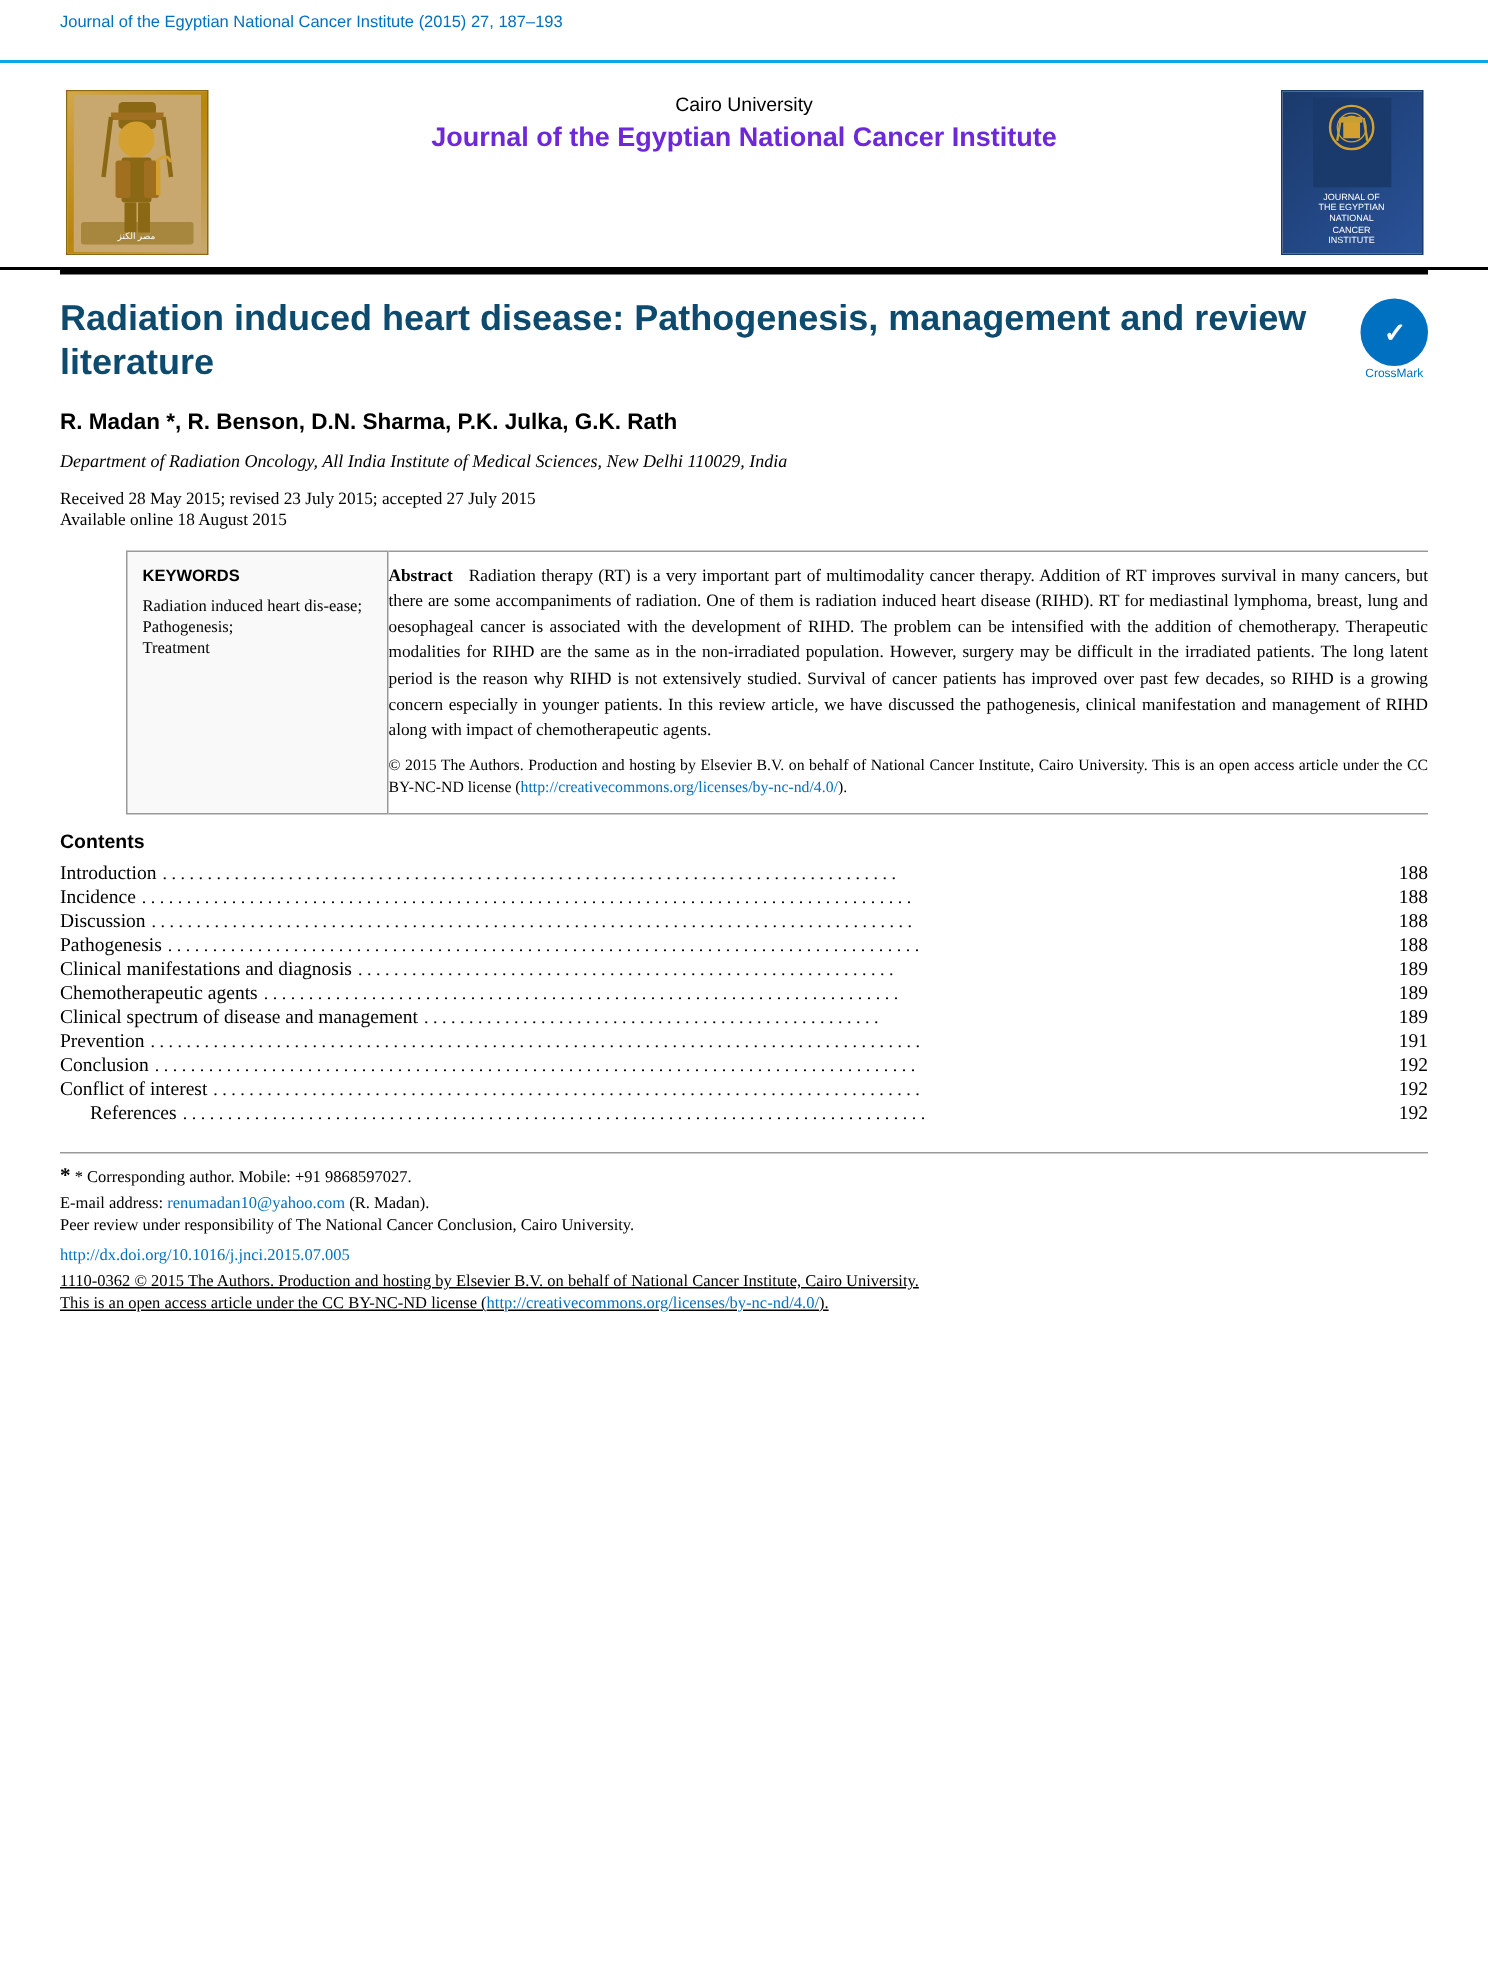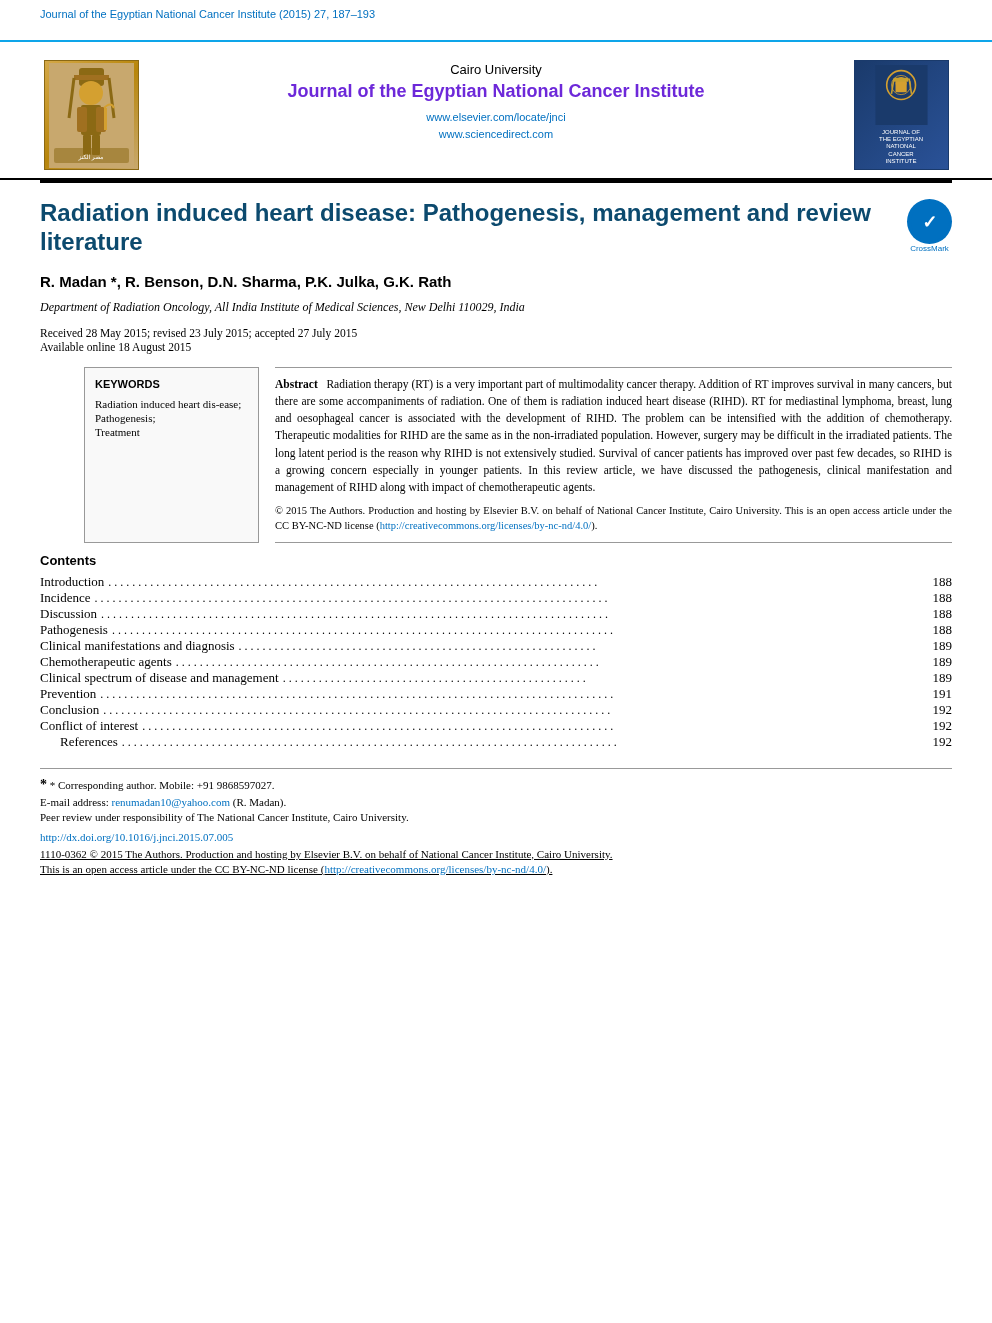--- a/index.html
+++ b/index.html
@@ -169,21 +169,20 @@
       font-size: 11.5px;
       color: #000;
       margin-bottom: 2px;
     }
     .dates-section {
       margin-bottom: 14px;
     }
     
     .two-col {
       display: flex;
-      gap: 16px;
       padding-left: 44px;
     }
     .keywords-col {
       width: 175px;
       min-width: 175px;
       border: 1px solid #999;
       padding: 10px 10px 10px 10px;
       background: #f9f9f9;
     }
     .keywords-col .kw-title {
@@ -321,24 +320,20 @@
 
           <rect x="5" y="85" width="75" height="15" rx="2" fill="#8b691488"></rect>
           <text x="42" y="96" font-size="6" fill="#fff" text-anchor="middle" font-family="serif">مصر الكنز</text>
         </svg>
       </div>
     </div>
 
     <div class="header-center">
       <div class="univ-name">Cairo University</div>
       <div class="journal-title">Journal of the Egyptian National Cancer Institute</div>
-      <div class="links">
-        <a href="#">www.elsevier.com/locate/jnci</a>
-        <a href="#">www.sciencedirect.com</a>
-      </div>
     </div>
 
     <div class="header-right-logo">
       <div class="journal-logo-right">
         <svg width="65" height="75" viewBox="0 0 65 75">
           <rect width="65" height="75" fill="#1a3a6b"></rect>
           <circle cx="32" cy="25" r="18" fill="none" stroke="#d4a030" stroke-width="2"></circle>
           <circle cx="32" cy="25" r="12" fill="none" stroke="#d4a030" stroke-width="1"></circle>
 
           <circle cx="32" cy="22" r="7" fill="#d4a030"></circle>
@@ -479,21 +474,21 @@
 
     <div class="footer-section">
       <div class="footnote-line">
         <span style="font-size:14px;font-weight:bold;">*</span>
         <span>* Corresponding author. Mobile: +91 9868597027.</span>
       </div>
       <div class="footnote-line">
         <span>E-mail address:</span>
         <a href="#">renumadan10@yahoo.com</a><span> (R. Madan).</span>
       </div>
-      <div class="footnote-line">Peer review under responsibility of The National Cancer Institute, Cairo University.</div>
+      <div class="footnote-line">Peer review under responsibility of The National Cancer Conclusion, Cairo University.</div>
       <div class="footer-doi">
         <a href="#">http://dx.doi.org/10.1016/j.jnci.2015.07.005</a>
       </div>
       <div class="footer-copyright">
         <span>1110-0362 © 2015 The Authors. Production and hosting by Elsevier B.V. on behalf of National Cancer Institute, Cairo University.</span><br>
         <span>This is an open access article under the CC BY-NC-ND license (</span><a href="#">http://creativecommons.org/licenses/by-nc-nd/4.0/</a><span>).</span>
       </div>
     </div>
 
   </div>

